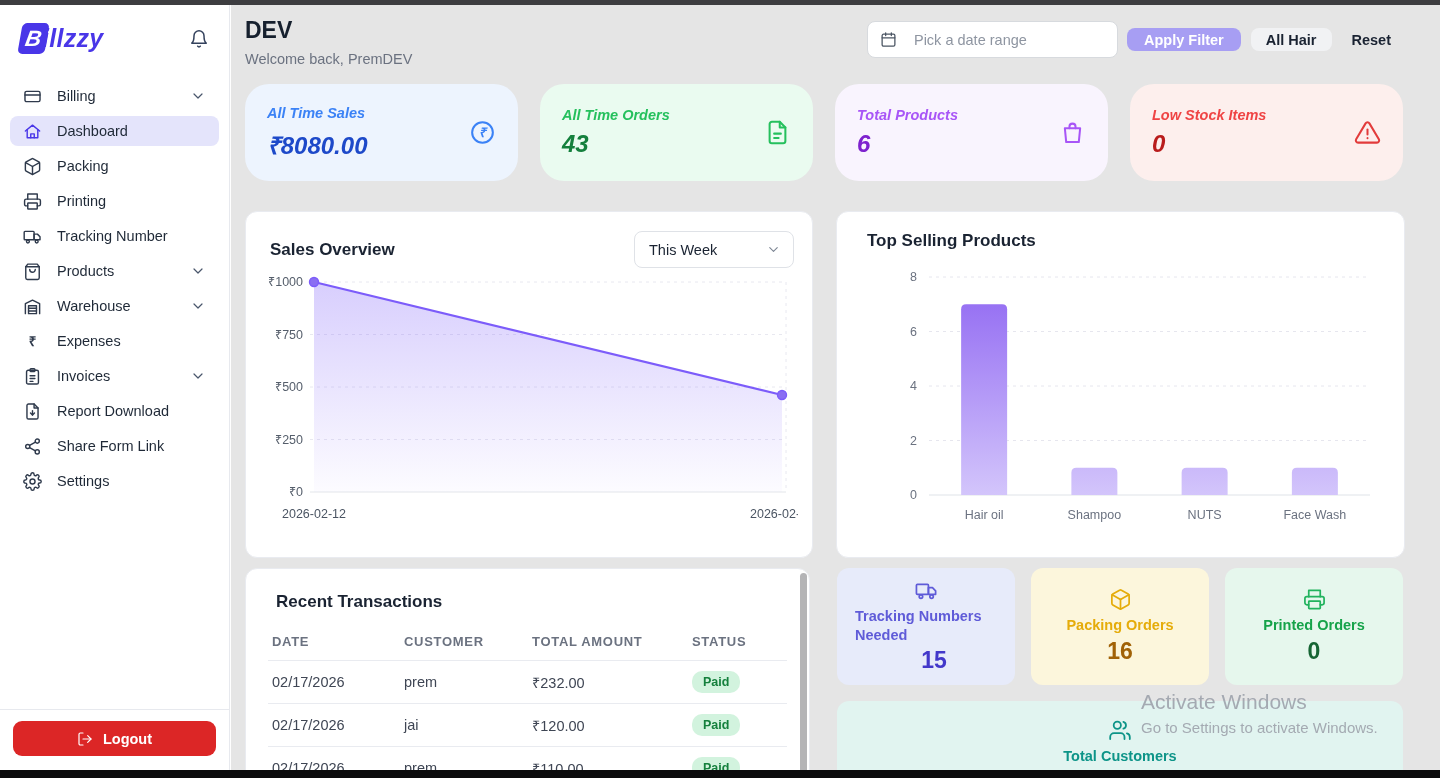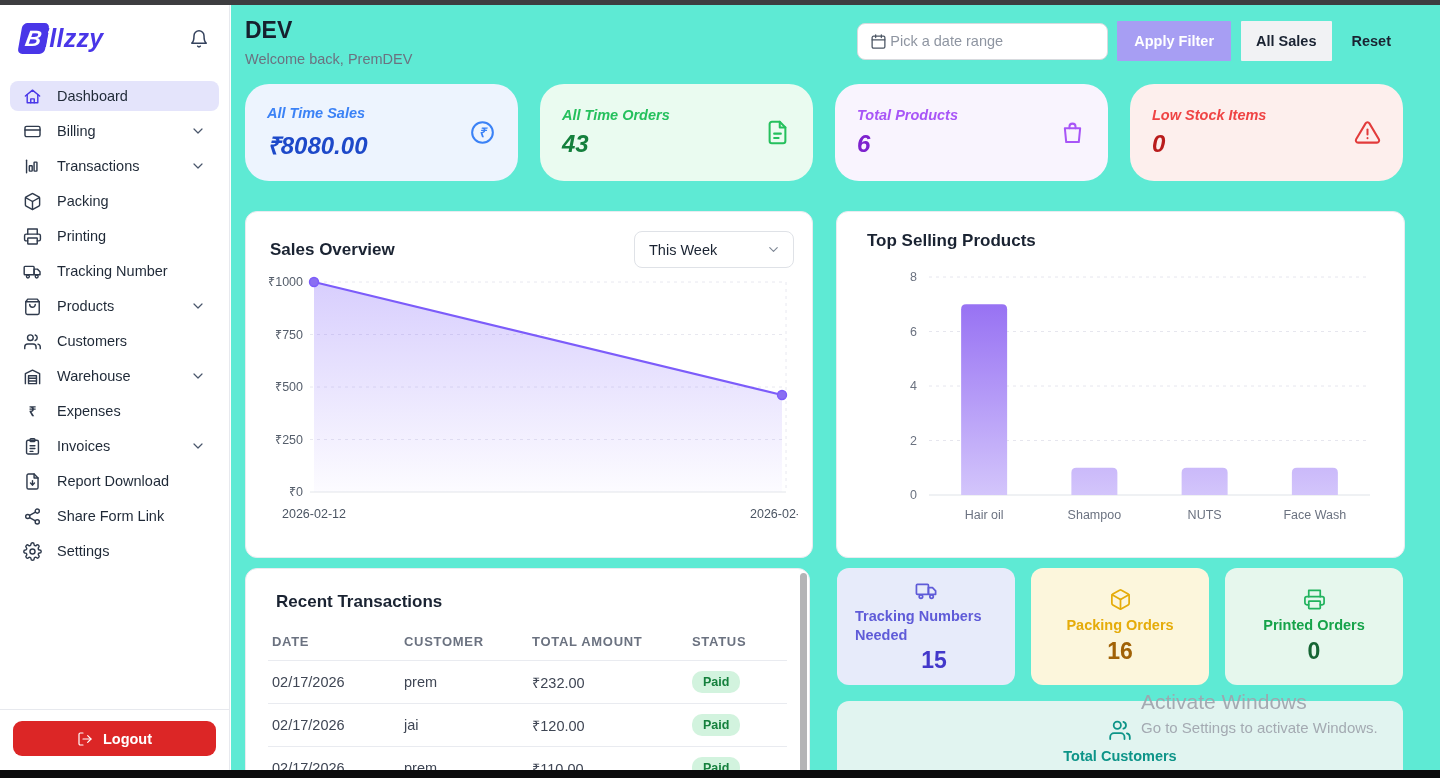--- a/index.html
+++ b/index.html
@@ -32,33 +32,33 @@
   .nav-chevron { margin-left:auto; width:16px; height:16px; color:#49566b; }
   .nav-chevron svg { width:100%; height:100%; }
 
   .logout-wrap { border-top:1px solid #e7e9ee; padding:11px 13px 14px; }
   .logout-btn { width:100%; height:35px; background:#dc2626; color:#fff; border:none; border-radius:9px;
                 font-family:inherit; font-size:14.5px; font-weight:700; display:flex; align-items:center;
                 justify-content:center; gap:10px; cursor:pointer; }
   .logout-btn svg { width:16px; height:16px; }
 
   
-  .main { position:absolute; left:231px; top:5px; right:0; bottom:8px; background:#5eead4;
+  .main { position:absolute; left:231px; top:5px; right:0; bottom:8px; background:#e5e5e5;
           padding:12px 37px 15px 14px; }
 
   .header-row { display:flex; justify-content:space-between; align-items:flex-start; }
   .page-title { font-size:23px; font-weight:800; color:#16202e; }
   .page-sub { font-size:14.5px; color:#6b7280; margin-top:7px; }
   .header-controls { display:flex; align-items:center; margin-top:4px; }
   .date-input { width:251px; height:37px; border:1px solid #d7dade; border-radius:8px; display:flex;
-                align-items:center; gap:3px; padding:0 12px; color:#8e95a1; font-size:14.5px;
+                align-items:center; gap:17px; padding:0 12px; color:#8e95a1; font-size:14.5px;
                 background:#fff; cursor:text; }
   .date-input .cal { width:17px; height:17px; color:#4b5563; }
   .date-input .cal svg { width:100%; height:100%; }
-  .btn { border:none; border-radius:1px; height:40px; font-family:inherit; font-size:14.5px;
+  .btn { border:none; border-radius:8px; height:23px; font-family:inherit; font-size:14.5px;
          font-weight:700; cursor:pointer; }
   .btn-apply { background:#a79ef3; color:#fff; padding:0 17px; margin-left:9px; }
   .btn-alltime { background:#f1f2f4; color:#1a2332; padding:0 15px; margin-left:10px; }
   .btn-reset { background:none; color:#1a2332; padding:0 12px; margin-left:8px; }
 
   
   .stats-row { display:flex; gap:22px; margin-top:17px; }
   .stat-card { flex:1; height:97px; border-radius:24px; padding:0 22px; display:flex;
                align-items:center; justify-content:space-between;font-style:italic; }
   .stat-label { font-size:14.5px; font-weight:700; }
@@ -133,48 +133,37 @@
     <div class="logo-wrap">
       <span class="logo-badge">B</span>
       <span class="logo-text">illzzy</span>
     </div>
     <span class="bell"><svg viewBox="0 0 24 24" fill="none" stroke="currentColor" stroke-width="1.8" stroke-linecap="round" stroke-linejoin="round">
           <path d="M18 8.2a6 6 0 0 0-12 0c0 7-2.7 8.8-2.7 8.8h17.4S18 15.2 18 8.2"></path>
           <path d="M13.6 20.6a1.9 1.9 0 0 1-3.2 0"></path>
         </svg></span>
   </div>
   <nav class="nav" id="nav">
+      <div class="nav-item">
+        <span class="nav-icon"><svg viewBox="0 0 24 24" fill="none" stroke="currentColor" stroke-width="1.8" stroke-linecap="round" stroke-linejoin="round">
+            <rect x="2.5" y="5.5" width="19" height="13" rx="2"></rect>
+            <path d="M2.5 10.2h19"></path>
+          </svg></span>
+    <span class="nav-label">Billing</span>
+        <span class="nav-chevron"><svg viewBox="0 0 24 24" fill="none" stroke="currentColor" stroke-width="1.8" stroke-linecap="round" stroke-linejoin="round">
+            <polyline points="6 9 12 15 18 9"></polyline>
+          </svg></span>
+      </div>
       <div class="nav-item active">
         <span class="nav-icon"><svg viewBox="0 0 24 24" fill="none" stroke="currentColor" stroke-width="1.8" stroke-linecap="round" stroke-linejoin="round">
             <path d="M3 11.3 12 4l9 7.3"></path>
             <path d="M5.3 9.8V20h13.4V9.8"></path>
             <path d="M9.8 20v-5h4.4v5"></path>
           </svg></span>
     <span class="nav-label">Dashboard</span>
-      </div>
-      <div class="nav-item">
-        <span class="nav-icon"><svg viewBox="0 0 24 24" fill="none" stroke="currentColor" stroke-width="1.8" stroke-linecap="round" stroke-linejoin="round">
-            <rect x="2.5" y="5.5" width="19" height="13" rx="2"></rect>
-            <path d="M2.5 10.2h19"></path>
-          </svg></span>
-    <span class="nav-label">Billing</span>
-        <span class="nav-chevron"><svg viewBox="0 0 24 24" fill="none" stroke="currentColor" stroke-width="1.8" stroke-linecap="round" stroke-linejoin="round">
-            <polyline points="6 9 12 15 18 9"></polyline>
-          </svg></span>
-      </div>
-      <div class="nav-item">
-        <span class="nav-icon"><svg viewBox="0 0 24 24" fill="none" stroke="currentColor" stroke-width="1.8" stroke-linecap="round" stroke-linejoin="round">
-            <path d="M4.5 4v16"></path>
-            <rect x="8" y="11" width="3.6" height="6.8" rx="0.6"></rect>
-            <rect x="14" y="6.5" width="3.6" height="11.3" rx="0.6"></rect>
-          </svg></span>
-    <span class="nav-label">Transactions</span>
-        <span class="nav-chevron"><svg viewBox="0 0 24 24" fill="none" stroke="currentColor" stroke-width="1.8" stroke-linecap="round" stroke-linejoin="round">
-            <polyline points="6 9 12 15 18 9"></polyline>
-          </svg></span>
       </div>
       <div class="nav-item">
         <span class="nav-icon"><svg viewBox="0 0 24 24" fill="none" stroke="currentColor" stroke-width="1.8" stroke-linecap="round" stroke-linejoin="round">
             <path d="M21 16V8a2 2 0 0 0-1-1.73l-7-4a2 2 0 0 0-2 0l-7 4A2 2 0 0 0 3 8v8a2 2 0 0 0 1 1.73l7 4a2 2 0 0 0 2 0l7-4A2 2 0 0 0 21 16z"></path>
             <polyline points="3.3 7 12 12 20.7 7"></polyline>
             <line x1="12" y1="22" x2="12" y2="12"></line>
           </svg></span>
     <span class="nav-label">Packing</span>
       </div>
       <div class="nav-item">
@@ -197,29 +186,20 @@
       <div class="nav-item">
         <span class="nav-icon"><svg viewBox="0 0 24 24" fill="none" stroke="currentColor" stroke-width="1.8" stroke-linecap="round" stroke-linejoin="round">
             <path d="M6 2.7 3.5 6v14a2 2 0 0 0 2 2h13a2 2 0 0 0 2-2V6L18 2.7z"></path>
             <path d="M3.5 6h17"></path>
             <path d="M15.5 9.5a3.5 3.5 0 0 1-7 0"></path>
           </svg></span>
     <span class="nav-label">Products</span>
         <span class="nav-chevron"><svg viewBox="0 0 24 24" fill="none" stroke="currentColor" stroke-width="1.8" stroke-linecap="round" stroke-linejoin="round">
             <polyline points="6 9 12 15 18 9"></polyline>
           </svg></span>
-      </div>
-      <div class="nav-item">
-        <span class="nav-icon"><svg viewBox="0 0 24 24" fill="none" stroke="currentColor" stroke-width="1.8" stroke-linecap="round" stroke-linejoin="round">
-            <path d="M16.5 21v-2a3.8 3.8 0 0 0-3.8-3.8H6A3.8 3.8 0 0 0 2.2 19v2"></path>
-            <circle cx="9.3" cy="7.2" r="3.6"></circle>
-            <path d="M21.8 21v-2a3.8 3.8 0 0 0-2.9-3.7"></path>
-            <path d="M15.4 3.8a3.6 3.6 0 0 1 0 6.9"></path>
-          </svg></span>
-    <span class="nav-label">Customers</span>
       </div>
       <div class="nav-item">
         <span class="nav-icon"><svg viewBox="0 0 24 24" fill="none" stroke="currentColor" stroke-width="1.8" stroke-linecap="round" stroke-linejoin="round">
             <path d="M3 21V8.5L12 4l9 4.5V21"></path>
             <rect x="7" y="11" width="10" height="10"></rect>
             <path d="M7 14.3h10M7 17.6h10"></path>
           </svg></span>
     <span class="nav-label">Warehouse</span>
         <span class="nav-chevron"><svg viewBox="0 0 24 24" fill="none" stroke="currentColor" stroke-width="1.8" stroke-linecap="round" stroke-linejoin="round">
             <polyline points="6 9 12 15 18 9"></polyline>
@@ -291,21 +271,21 @@
     </div>
     <div class="header-controls">
       <div class="date-input">
         <span class="cal"><svg viewBox="0 0 24 24" fill="none" stroke="currentColor" stroke-width="1.8" stroke-linecap="round" stroke-linejoin="round">
               <rect x="3" y="4.5" width="18" height="17" rx="2"></rect>
               <path d="M16 2.5v4M8 2.5v4M3 9.7h18"></path>
             </svg></span>
         <span>Pick a date range</span>
       </div>
       <button class="btn btn-apply">Apply Filter</button>
-      <button class="btn btn-alltime">All Sales</button>
+      <button class="btn btn-alltime">All Hair</button>
       <button class="btn btn-reset">Reset</button>
     </div>
   </div>
 
   <div class="stats-row" id="stats-row">
       <div class="stat-card t-blue">
         <div>
       <div class="stat-label">All Time Sales</div>
       <div class="stat-value">₹8080.00</div>
     </div>

